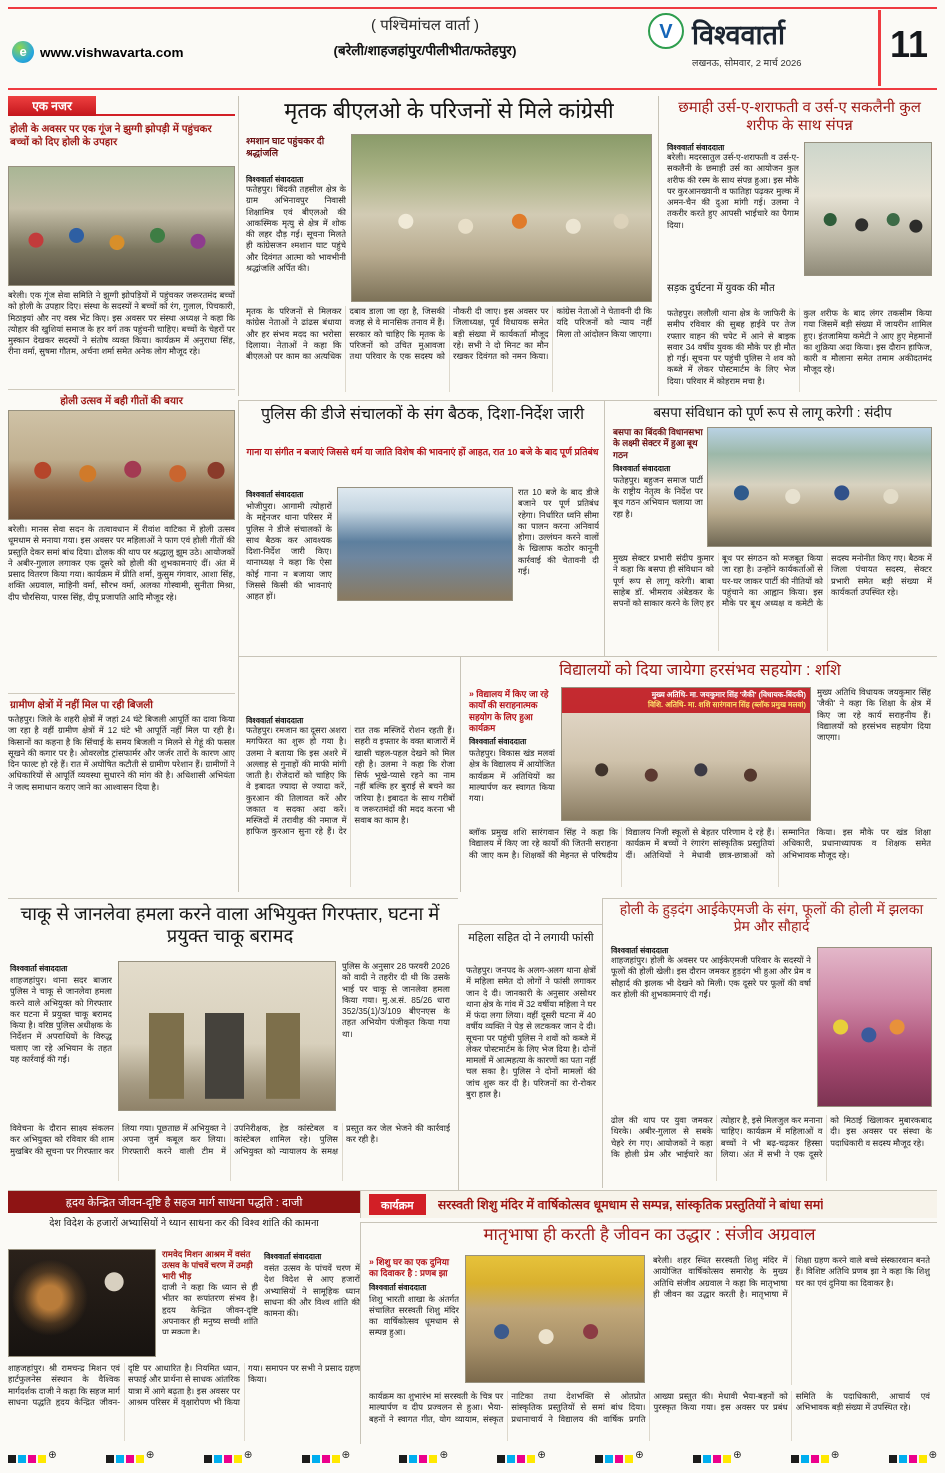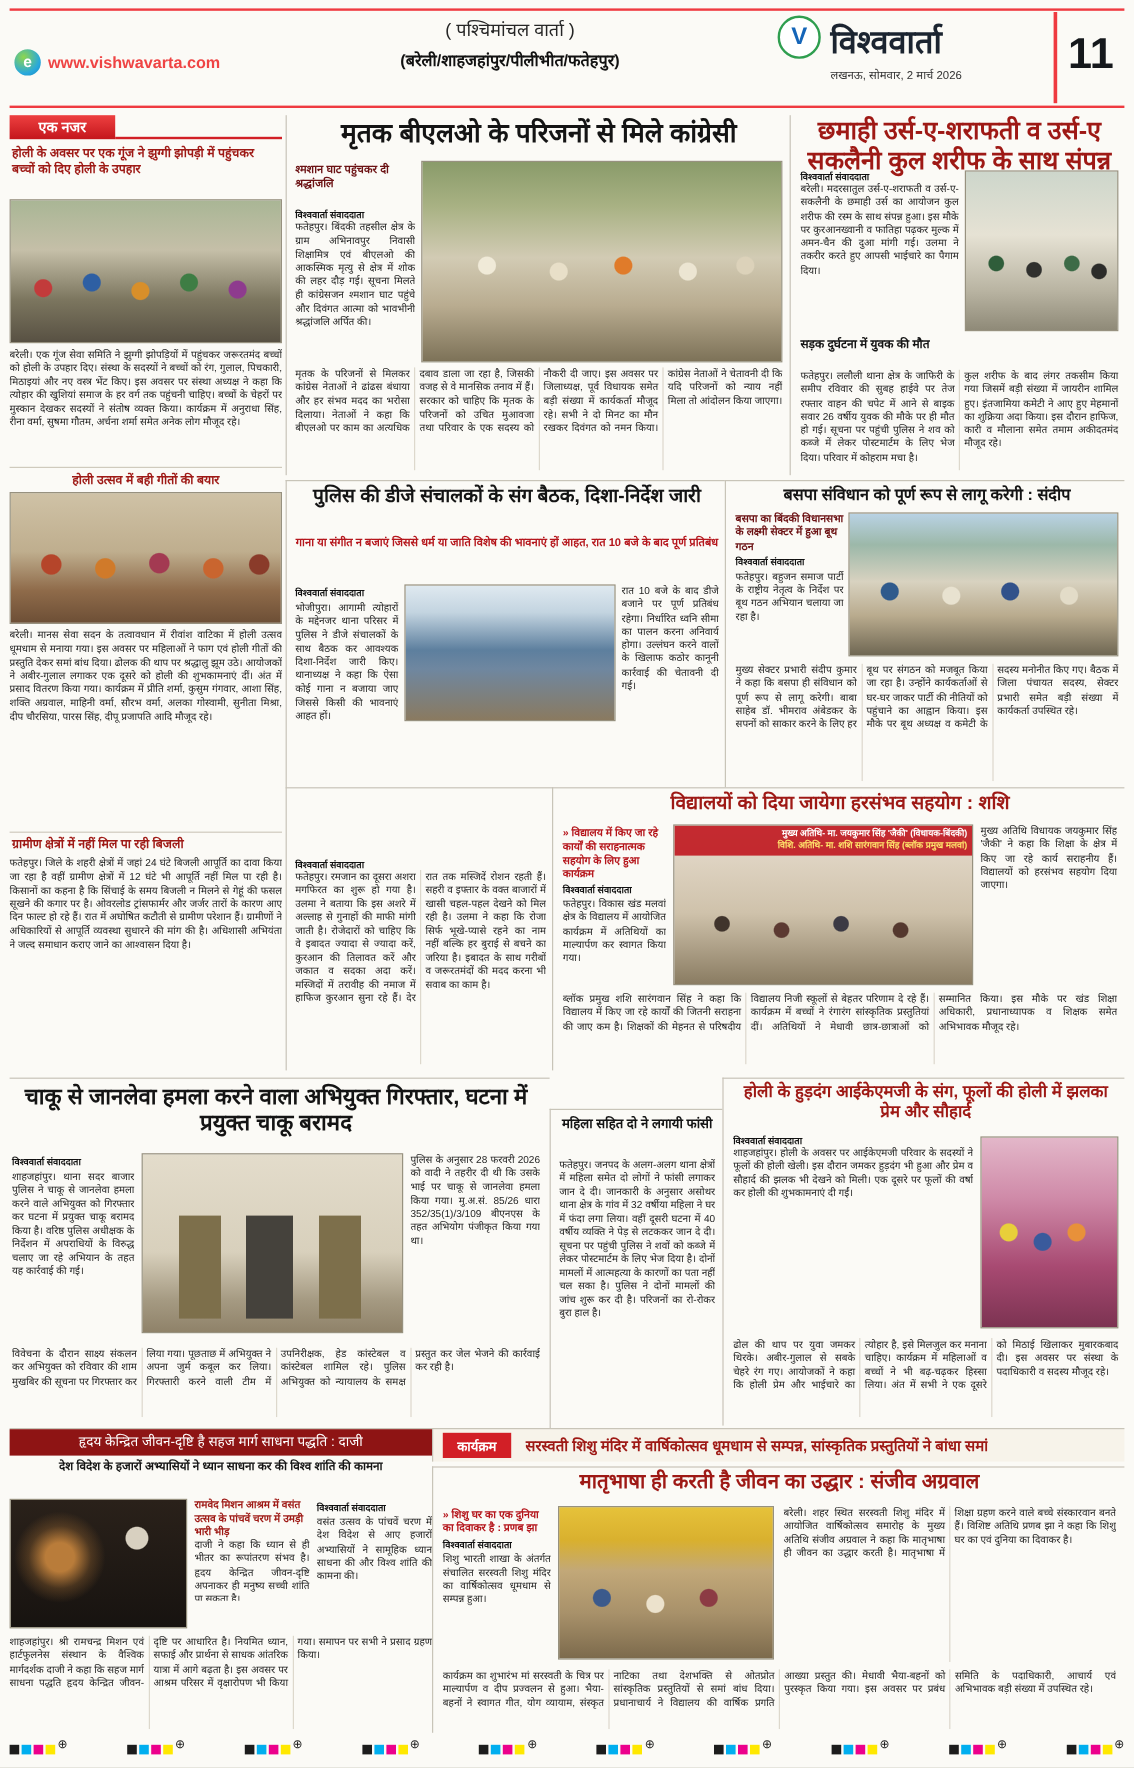--- a/index.html
+++ b/index.html
@@ -3,37 +3,37 @@
 <meta charset="utf-8">
 <style>
   *{margin:0;padding:0;box-sizing:border-box;}
   html,body{background:#d8d6d0;}
   .page{position:relative;width:945px;height:1473px;margin:0 auto;background:#fbfaf6;
         font-family:"Liberation Sans","DejaVu Sans",sans-serif;color:#1c1c1c;overflow:hidden;}
   .abs{position:absolute;}
   .art{position:absolute;}
   .bL{border-left:1px solid #c8c4b8;}
   .bT{border-top:1px solid #c8c4b8;}
-  .hl{font-weight:bold;line-height:1.18;text-align:center;color:#141414;}
+  .hl{font-weight:normal;line-height:1.18;text-align:center;color:#141414;}
   .mar{color:#9e1915;}
   .bd{font-size:8.4px;line-height:1.34;text-align:justify;overflow:hidden;color:#1e1e1e;}
   .bd p{margin-bottom:3px;}
   .c2{column-count:2;column-gap:8px;column-rule:1px solid #ddd8cc;}
   .c3{column-count:3;column-gap:8px;column-rule:1px solid #ddd8cc;}
   .c4{column-count:4;column-gap:8px;column-rule:1px solid #ddd8cc;}
   .byl{font-size:7.8px;font-weight:bold;color:#111;margin:2px 0;}
   .kick{font-weight:bold;color:#b5161c;line-height:1.28;}
   .sep{border-top:1px solid #cfcabd;}
   .ph{position:absolute;border:1px solid #97917f;overflow:hidden;background-repeat:no-repeat;background-size:cover;}
   
   .redrule{position:absolute;left:8px;right:8px;height:2px;background:#ef3a40;}
   .globe{position:absolute;left:12px;top:41px;width:22px;height:22px;border-radius:50%;
          background:radial-gradient(circle at 35% 30%,#8ed64e,#28a8dd 65%,#1b86b8);
          color:#fff;font-size:13px;font-weight:bold;text-align:center;line-height:22px;}
-  .site{position:absolute;left:40px;top:45px;font-size:13.5px;font-weight:bold;color:#ef4444;}
+  .site{position:absolute;left:40px;top:45px;font-size:13.5px;font-weight:bold;color:#000000;}
   .mh-center{position:absolute;left:255px;top:14px;width:340px;text-align:center;}
   .region1{font-size:15px;color:#262626;}
   .region2{font-size:13.5px;font-weight:bold;color:#111;margin-top:7px;}
   .vlogo{position:absolute;left:648px;top:13px;width:36px;height:36px;border-radius:50%;
          border:2px solid #2f9e4f;background:#fff;color:#1565b8;font-weight:bold;font-size:20px;
          text-align:center;line-height:32px;}
   .brand{position:absolute;left:692px;top:15px;font-size:27px;font-weight:bold;color:#1b2430;}
   .dateline{position:absolute;left:692px;top:56px;font-size:9.5px;color:#333;}
   .pn-rule{position:absolute;left:878px;top:10px;width:3px;height:76px;background:#ef3a40;}
   .pagenum{position:absolute;left:890px;top:24px;font-size:36px;font-weight:bold;color:#15181c;}
@@ -157,27 +157,27 @@
   <section class="art bL" style="left:238px;top:96px;width:420px;height:300px">
     <div class="abs hl" style="left:7px;top:2px;width:406px;font-size:22px">मृतक बीएलओ के परिजनों से मिले कांग्रेसी</div>
     <div class="abs kick" style="left:7px;top:40px;width:100px;font-size:9.3px;color:#6b1113">श्मशान घाट पहुंचकर दी श्रद्धांजलि</div>
     <div class="abs byl" style="left:7px;top:76px;width:100px">विश्ववार्ता संवाददाता</div>
     <div class="abs bd" style="left:7px;top:88px;width:100px;height:118px">फतेहपुर। बिंदकी तहसील क्षेत्र के ग्राम अभिनावपुर निवासी शिक्षामित्र एवं बीएलओ की आकस्मिक मृत्यु से क्षेत्र में शोक की लहर दौड़ गई। सूचना मिलते ही कांग्रेसजन श्मशान घाट पहुंचे और दिवंगत आत्मा को भावभीनी श्रद्धांजलि अर्पित की।</div>
     <div class="ph ph-blo" style="left:112px;top:38px;width:301px;height:168px"></div>
     <div class="abs bd c4" style="left:7px;top:210px;width:406px;height:86px">मृतक के परिजनों से मिलकर कांग्रेस नेताओं ने ढांढस बंधाया और हर संभव मदद का भरोसा दिलाया। नेताओं ने कहा कि बीएलओ पर काम का अत्यधिक दबाव डाला जा रहा है, जिसकी वजह से वे मानसिक तनाव में हैं। सरकार को चाहिए कि मृतक के परिजनों को उचित मुआवजा तथा परिवार के एक सदस्य को नौकरी दी जाए। इस अवसर पर जिलाध्यक्ष, पूर्व विधायक समेत बड़ी संख्या में कार्यकर्ता मौजूद रहे। सभी ने दो मिनट का मौन रखकर दिवंगत को नमन किया। कांग्रेस नेताओं ने चेतावनी दी कि यदि परिजनों को न्याय नहीं मिला तो आंदोलन किया जाएगा।</div>
   </section>
 
   <section class="art bL" style="left:658px;top:96px;width:279px;height:300px">
-    <div class="abs hl mar" style="left:8px;top:2px;width:265px;font-size:21px">छमाही उर्स-ए-शराफती व उर्स-ए सकलैनी कुल शरीफ के साथ संपन्न</div>
+    <div class="abs hl mar" style="left:8px;top:2px;width:265px;font-size:15px">छमाही उर्स-ए-शराफती व उर्स-ए सकलैनी कुल शरीफ के साथ संपन्न</div>
     <div class="abs byl" style="left:8px;top:44px;width:132px">विश्ववार्ता संवाददाता</div>
     <div class="abs bd" style="left:8px;top:56px;width:132px;height:126px">बरेली। मदरसातुल उर्स-ए-शराफती व उर्स-ए-सकलैनी के छमाही उर्स का आयोजन कुल शरीफ की रस्म के साथ संपन्न हुआ। इस मौके पर कुरआनख्वानी व फातिहा पढ़कर मुल्क में अमन-चैन की दुआ मांगी गई। उलमा ने तकरीर करते हुए आपसी भाईचारे का पैगाम दिया।</div>
     <div class="ph ph-urs" style="left:145px;top:46px;width:128px;height:134px"></div>
     <div class="abs hl" style="left:8px;top:186px;width:132px;font-size:10px;text-align:left">सड़क दुर्घटना में युवक की मौत</div>
     <div class="abs bd c2" style="left:8px;top:212px;width:265px;height:84px">
-      <p>फतेहपुर। ललौली थाना क्षेत्र के जाफिरी के समीप रविवार की सुबह हाईवे पर तेज रफ्तार वाहन की चपेट में आने से बाइक सवार 26 वर्षीय युवक की मौके पर ही मौत हो गई। सूचना पर पहुंची पुलिस ने शव को कब्जे में लेकर पोस्टमार्टम के लिए भेज दिया। परिवार में कोहराम मचा है।</p>
+      <p>फतेहपुर। ललौली थाना क्षेत्र के जाफिरी के समीप रविवार की सुबह हाईवे पर तेज रफ्तार वाहन की चपेट में आने से बाइक सवार 34 वर्षीय युवक की मौके पर ही मौत हो गई। सूचना पर पहुंची पुलिस ने शव को कब्जे में लेकर पोस्टमार्टम के लिए भेज दिया। परिवार में कोहराम मचा है।</p>
       <p>कुल शरीफ के बाद लंगर तकसीम किया गया जिसमें बड़ी संख्या में जायरीन शामिल हुए। इंतजामिया कमेटी ने आए हुए मेहमानों का शुक्रिया अदा किया। इस दौरान हाफिज, कारी व मौलाना समेत तमाम अकीदतमंद मौजूद रहे।</p>
     </div>
   </section>
 
   <section class="art bL bT" style="left:238px;top:400px;width:366px;height:256px">
     <div class="abs hl" style="left:7px;top:4px;width:353px;font-size:16px">पुलिस की डीजे संचालकों के संग बैठक, दिशा-निर्देश जारी</div>
     <div class="abs kick" style="left:7px;top:46px;width:353px;font-size:9.3px;text-align:center">गाना या संगीत न बजाएं जिससे धर्म या जाति विशेष की भावनाएं हों आहत, रात 10 बजे के बाद पूर्ण प्रतिबंध</div>
     <div class="abs" style="left:7px;top:86px;width:86px;height:116px">
       <div class="byl">विश्ववार्ता संवाददाता</div>
       <div class="bd" style="height:100px">भोजीपुरा। आगामी त्योहारों के मद्देनजर थाना परिसर में पुलिस ने डीजे संचालकों के साथ बैठक कर आवश्यक दिशा-निर्देश जारी किए। थानाध्यक्ष ने कहा कि ऐसा कोई गाना न बजाया जाए जिससे किसी की भावनाएं आहत हों।</div>

